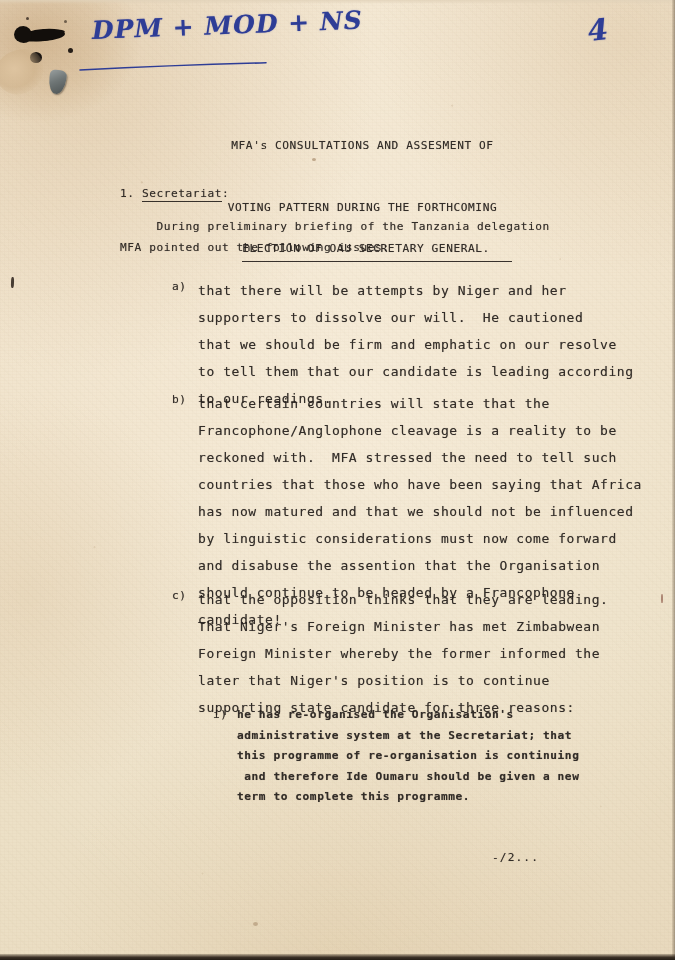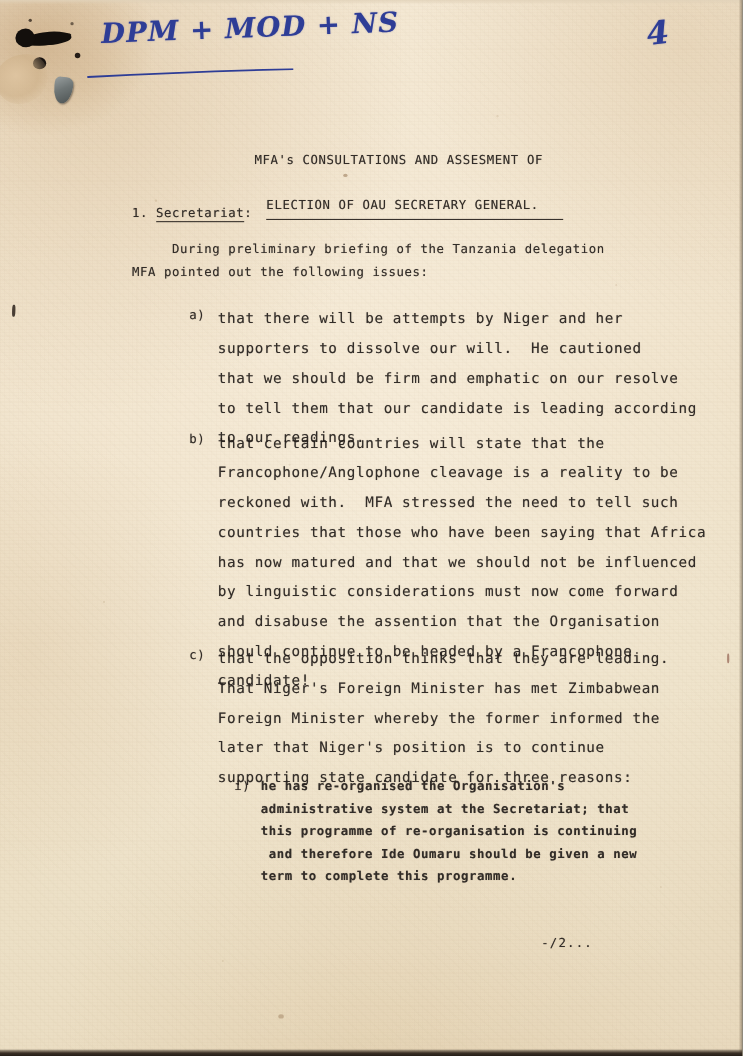--- a/index.html
+++ b/index.html
@@ -356,20 +356,21 @@
 
   <div class="handwriting hw-routing">DPM + MOD + NS</div>
   <svg class="hw-routing-underline" viewBox="0 0 190 9" preserveAspectRatio="none">
     <path d="M2 8 C 60 5, 120 2.5, 188 0.8" stroke="#2e3d96" stroke-width="1.6" fill="none" stroke-linecap="round"></path>
   </svg>
 
   <div class="handwriting hw-pagenum">4</div>
 
   <div class="typed title-block">
     <span class="tline">MFA's CONSULTATIONS AND ASSESMENT OF</span>
+    <span class="tline">VOTING PATTERN DURING THE FORTHCOMING</span>
     <span class="tline underlined">ELECTION OF OAU SECRETARY GENERAL.</span>
   </div>
 
   <div class="typed section-head"><span>1.</span> <span class="u">Secretariat</span><span>:</span></div>
 
   <div class="typed para para-intro">     During preliminary briefing of the Tanzania delegation
 MFA pointed out the following issues:</div>
 
   <div class="list-item item-a">
     <span class="marker">a)</span>

